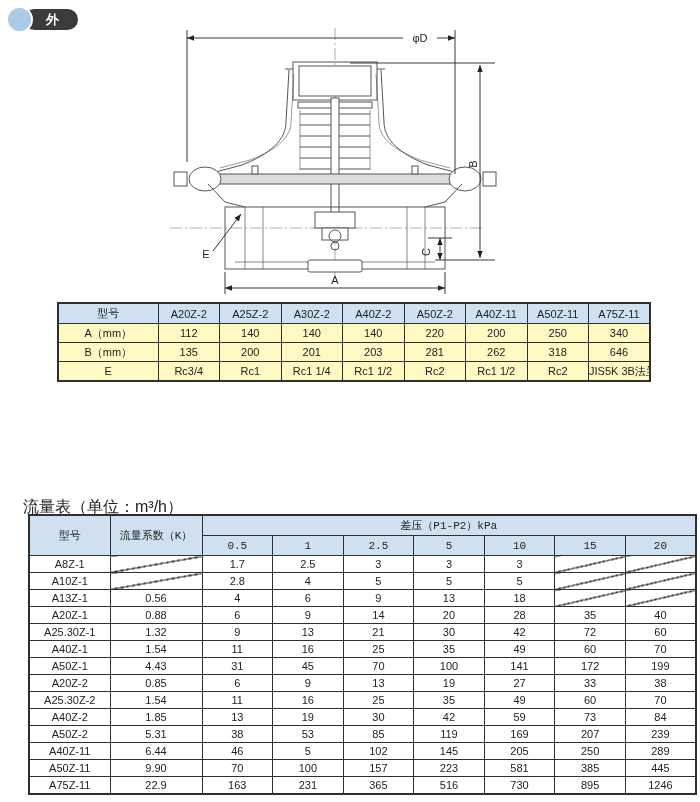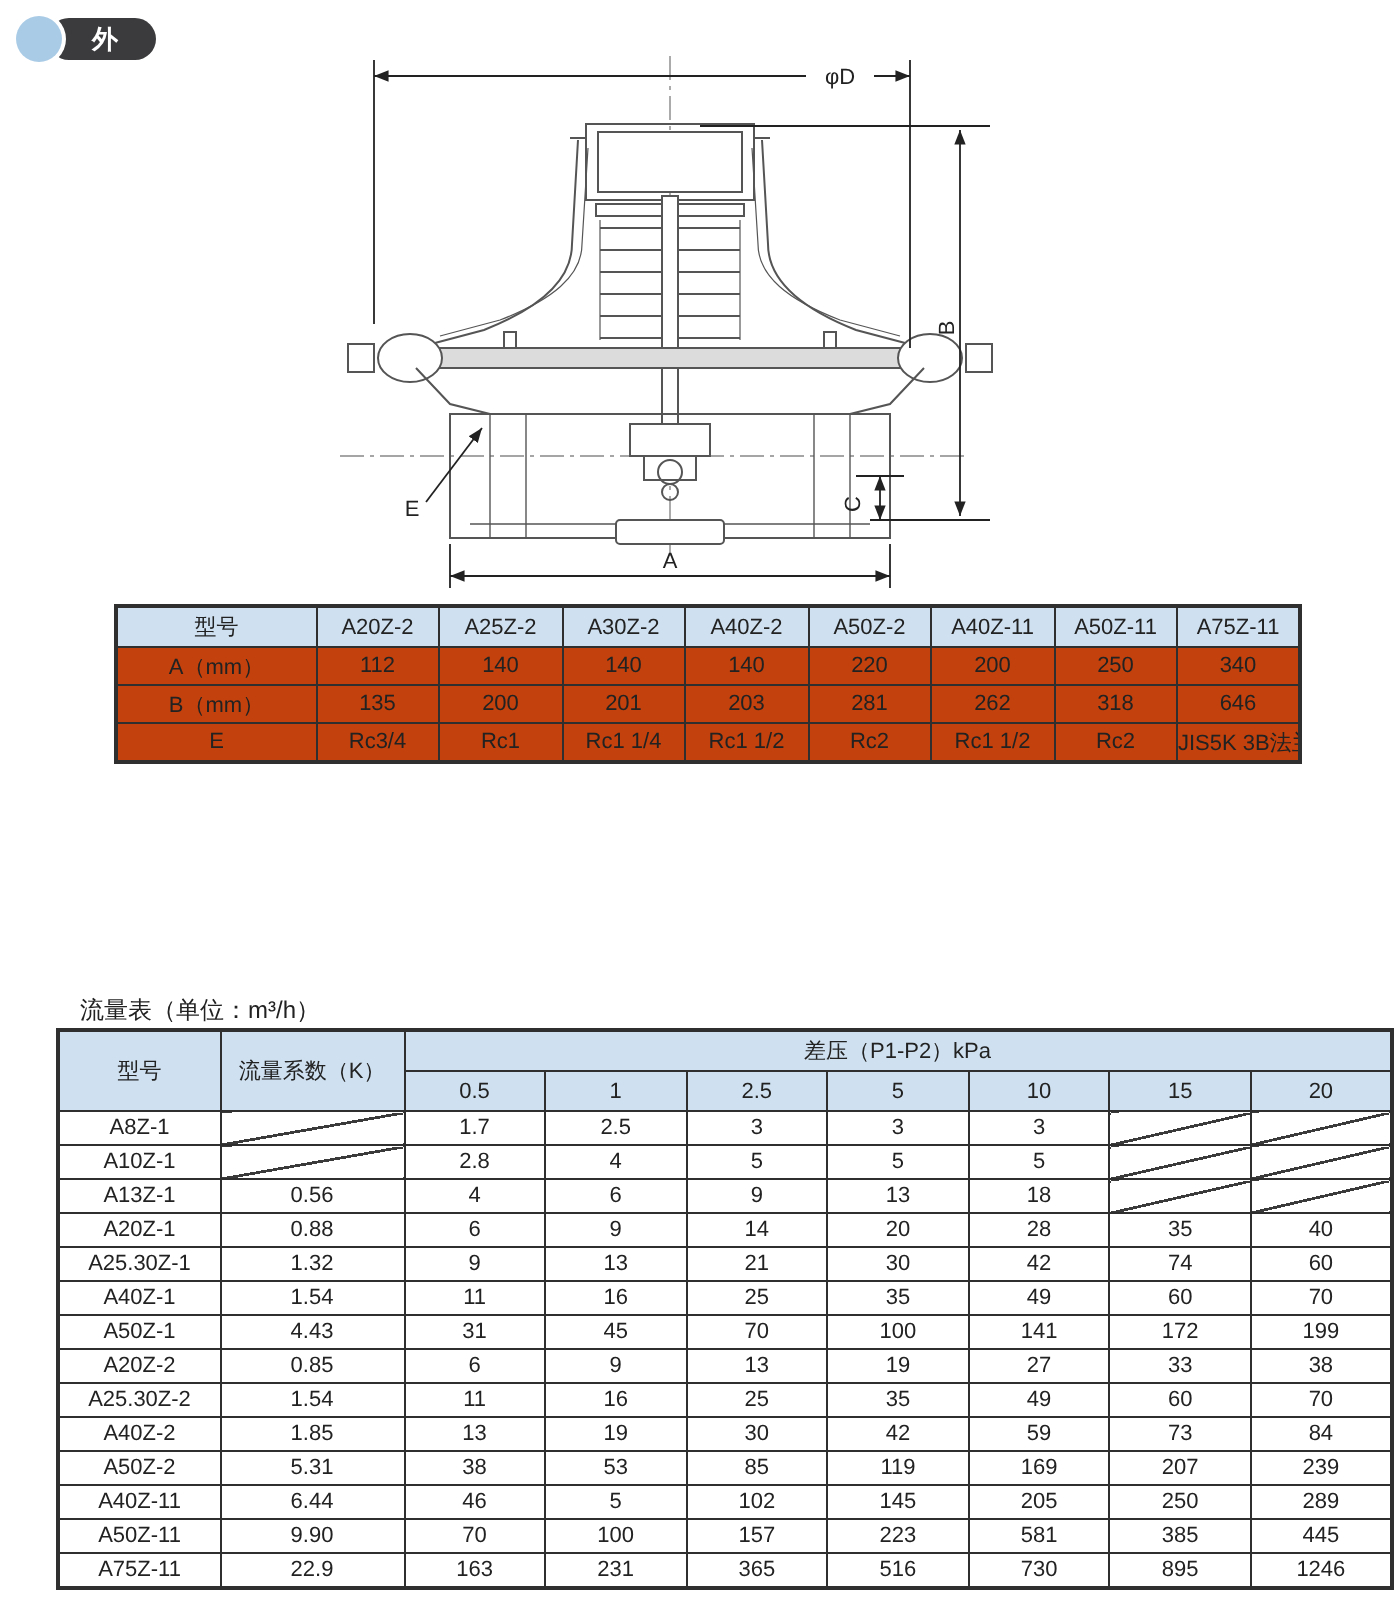--- a/index.html
+++ b/index.html
@@ -17,24 +17,24 @@
   
   .diagram{position:absolute;left:150px;top:22px;width:550px;height:278px;}
   svg text{font-family:"Liberation Sans","DejaVu Sans",sans-serif;}
 
   
   table{border-collapse:collapse;table-layout:fixed;}
   td,th{border:1px solid #2f2f2f;font-size:11px;font-weight:normal;
         text-align:center;vertical-align:middle;padding:0;overflow:hidden;white-space:nowrap;}
   .dimtable{position:absolute;left:57px;top:302px;width:594px;border:2px solid #2f2f2f;}
   .dimtable th{background:#cfe1f0;height:19px;}
-  .dimtable td{height:18px;background:#c2410c;}
-  .flowcap{position:absolute;left:40px;top:497px;font-size:12px;color:#222;}
+  .dimtable td{height:18px;background:#fef9c3;}
+  .flowcap{position:absolute;left:23px;top:497px;font-size:16px;color:#222;}
   .flowtable{position:absolute;left:28px;top:514px;width:669px;border:2px solid #2f2f2f;}
-  .flowtable th{background:#cfe1f0;height:19px;}
+  .flowtable th{background:#cfe1f0;height:19px;font-family:Liberation Mono, monospace;}
   .flowtable td{height:16px;background:#fff;}
   td.diag{background-image:linear-gradient(to bottom right,
       transparent calc(50% - 0.7px), #3a3a3a calc(50% - 0.7px),
       #3a3a3a calc(50% + 0.7px), transparent calc(50% + 0.7px));}
 </style>
 </head>
 <body>
 
 <div class="page">
 
@@ -255,21 +255,21 @@
           <td>40</td>
         </tr>
         <tr>
           <td>A25.30Z-1</td>
           <td>1.32</td>
           <td>9</td>
           <td>13</td>
           <td>21</td>
           <td>30</td>
           <td>42</td>
-          <td>74</td>
+          <td>72</td>
           <td>60</td>
         </tr>
         <tr>
           <td>A40Z-1</td>
           <td>1.54</td>
           <td>11</td>
           <td>16</td>
           <td>25</td>
           <td>35</td>
           <td>49</td>

